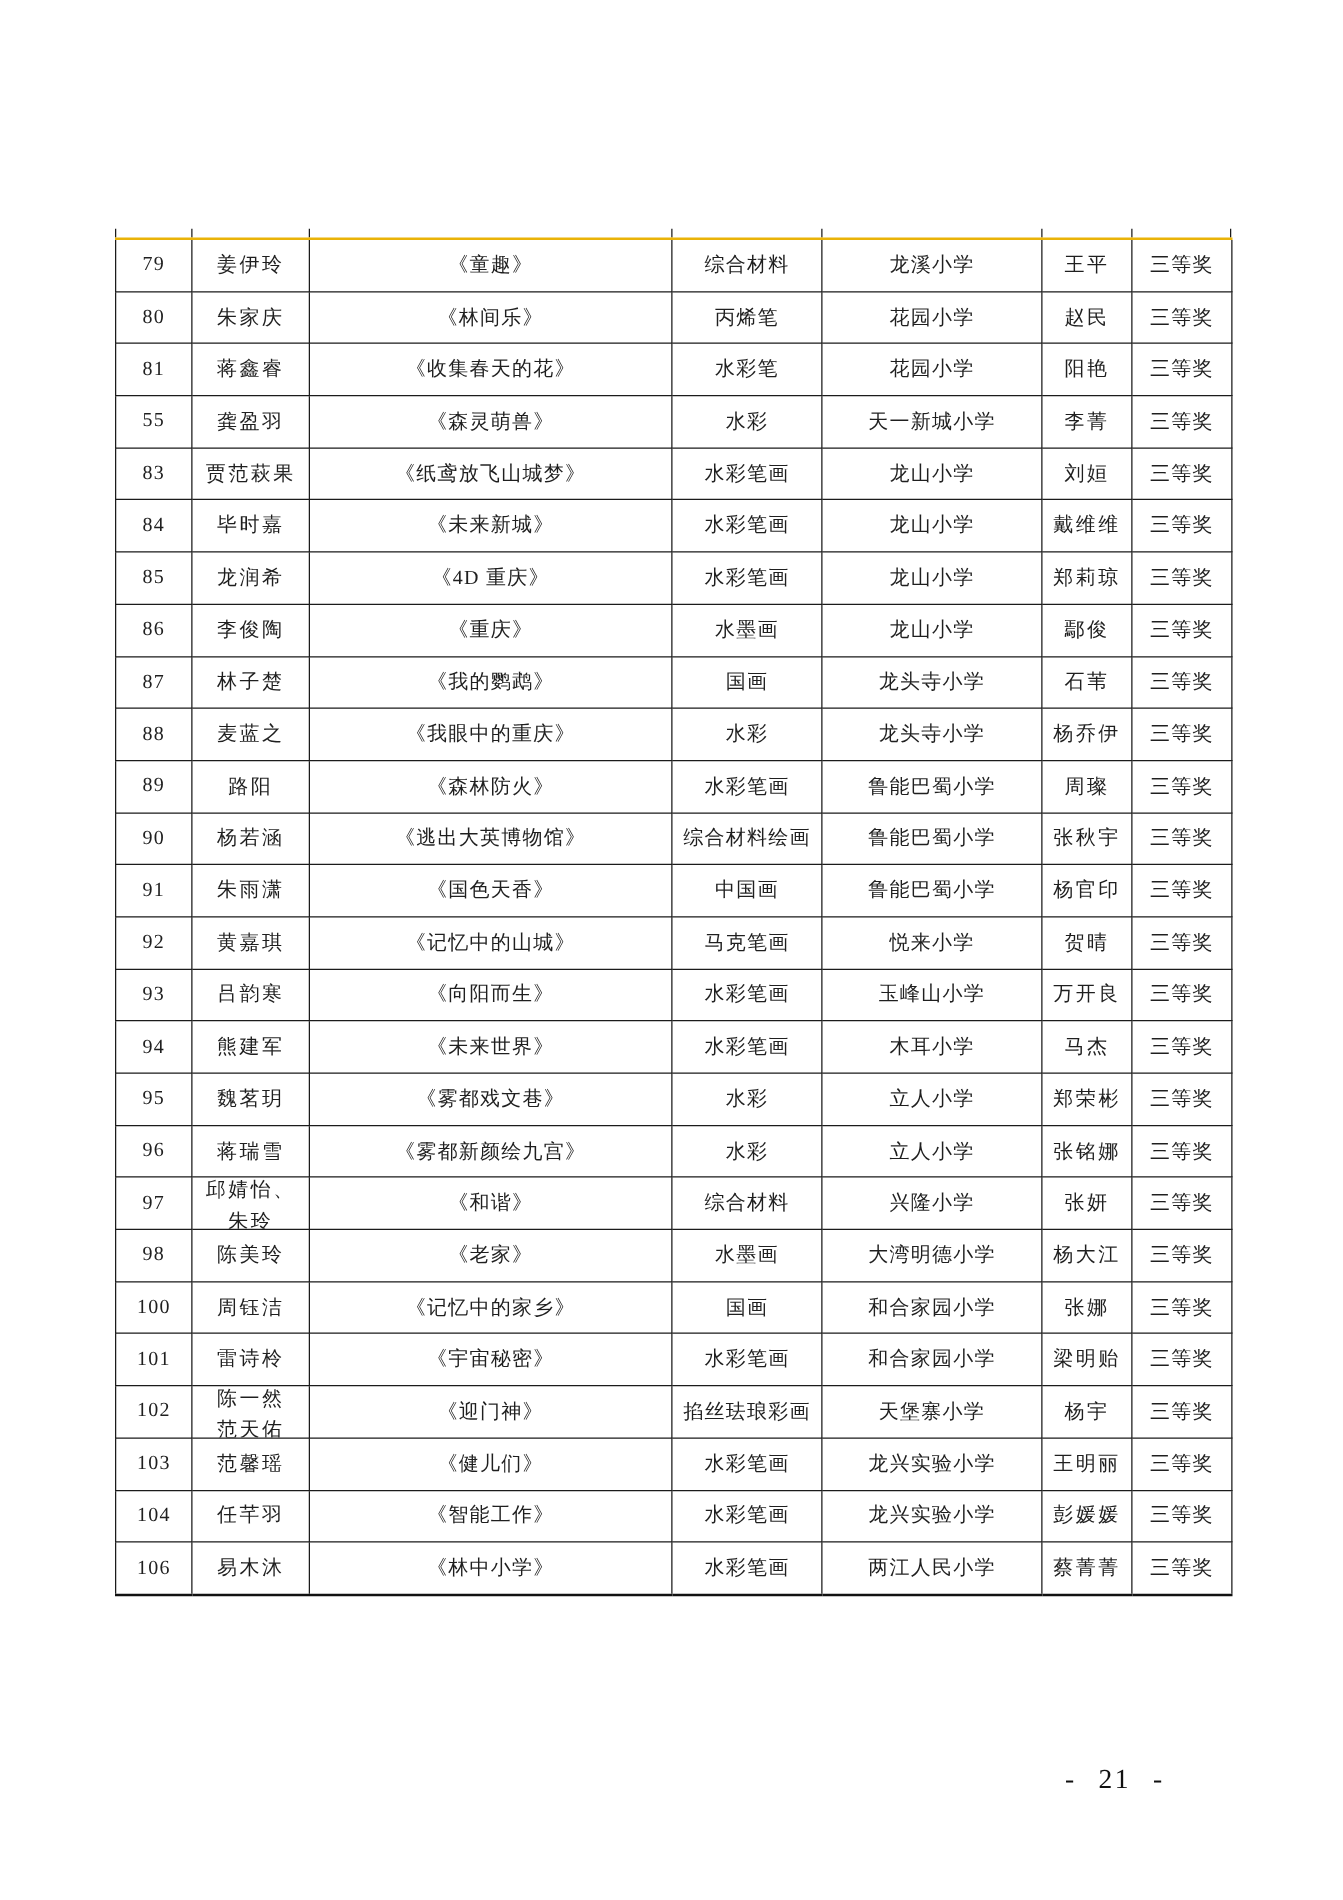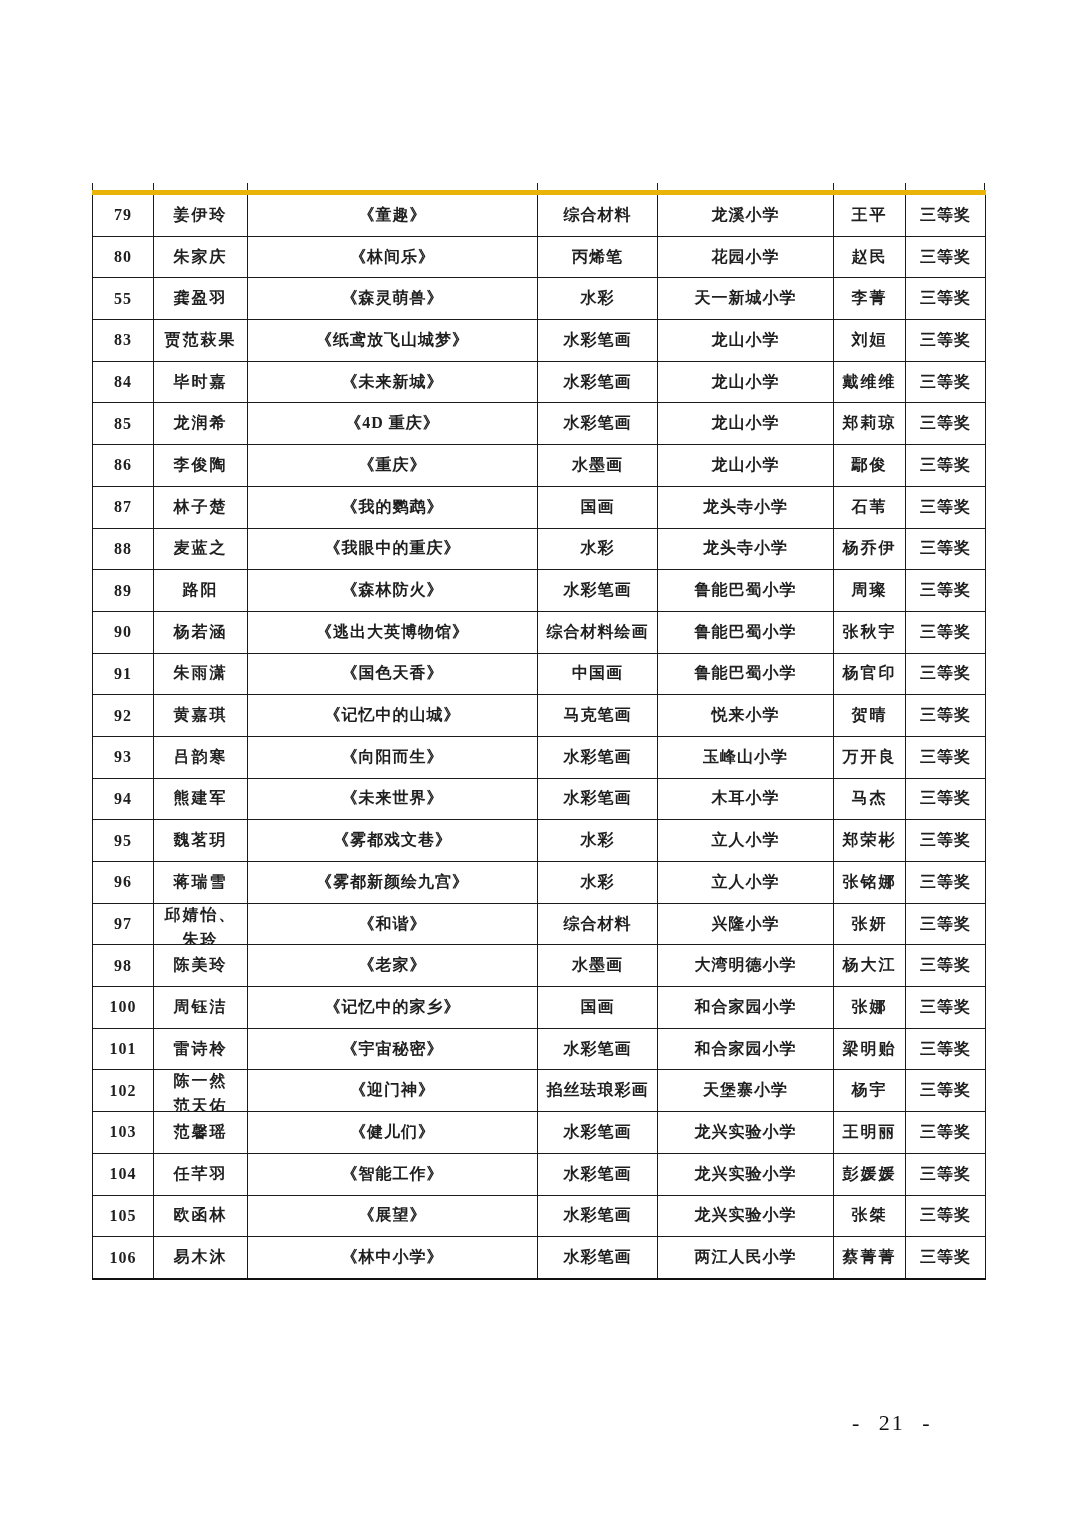--- a/index.html
+++ b/index.html
@@ -19,22 +19,21 @@
     inset: 0;
     background: #ffffff;
   }
   .award-table {
     position: absolute;
     left: 92px;
     top: 190px;
     width: 893px;
     border-collapse: collapse;
     table-layout: fixed;
-    border-top: 5px solid #eab308;
-    font-weight: bold;
+    border-top: 2px solid #eab308;
   }
   .award-table td {
     border: 1px solid #1b1b1b;
     padding: 0;
     font-size: 16px;
     text-align: center;
     vertical-align: middle;
     overflow: hidden;
   }
   .award-table tr {
@@ -155,20 +154,43 @@
           </td>
       <td class="col-teacher">
             <div class="cell-inner">赵民</div>
           </td>
       <td class="col-award">
             <div class="cell-inner">三等奖</div>
           </td>
     </tr>
         <tr>
       <td class="col-no">
+            <div class="cell-inner">81</div>
+          </td>
+      <td class="col-name">
+            <div class="cell-inner">蒋鑫睿</div>
+          </td>
+      <td class="col-title">
+            <div class="cell-inner">《收集春天的花》</div>
+          </td>
+      <td class="col-medium">
+            <div class="cell-inner">水彩笔</div>
+          </td>
+      <td class="col-school">
+            <div class="cell-inner">花园小学</div>
+          </td>
+      <td class="col-teacher">
+            <div class="cell-inner">阳艳</div>
+          </td>
+      <td class="col-award">
+            <div class="cell-inner">三等奖</div>
+          </td>
+    </tr>
+        <tr>
+      <td class="col-no">
             <div class="cell-inner">55</div>
           </td>
       <td class="col-name">
             <div class="cell-inner">龚盈羽</div>
           </td>
       <td class="col-title">
             <div class="cell-inner">《森灵萌兽》</div>
           </td>
       <td class="col-medium">
             <div class="cell-inner">水彩</div>
@@ -660,43 +682,20 @@
             <div class="cell-inner">《智能工作》</div>
           </td>
       <td class="col-medium">
             <div class="cell-inner">水彩笔画</div>
           </td>
       <td class="col-school">
             <div class="cell-inner">龙兴实验小学</div>
           </td>
       <td class="col-teacher">
             <div class="cell-inner">彭媛媛</div>
-          </td>
-      <td class="col-award">
-            <div class="cell-inner">三等奖</div>
-          </td>
-    </tr>
-        <tr>
-      <td class="col-no">
-            <div class="cell-inner">105</div>
-          </td>
-      <td class="col-name">
-            <div class="cell-inner">欧函林</div>
-          </td>
-      <td class="col-title">
-            <div class="cell-inner">《展望》</div>
-          </td>
-      <td class="col-medium">
-            <div class="cell-inner">水彩笔画</div>
-          </td>
-      <td class="col-school">
-            <div class="cell-inner">龙兴实验小学</div>
-          </td>
-      <td class="col-teacher">
-            <div class="cell-inner">张桀</div>
           </td>
       <td class="col-award">
             <div class="cell-inner">三等奖</div>
           </td>
     </tr>
         <tr>
       <td class="col-no">
             <div class="cell-inner">106</div>
           </td>
       <td class="col-name">

